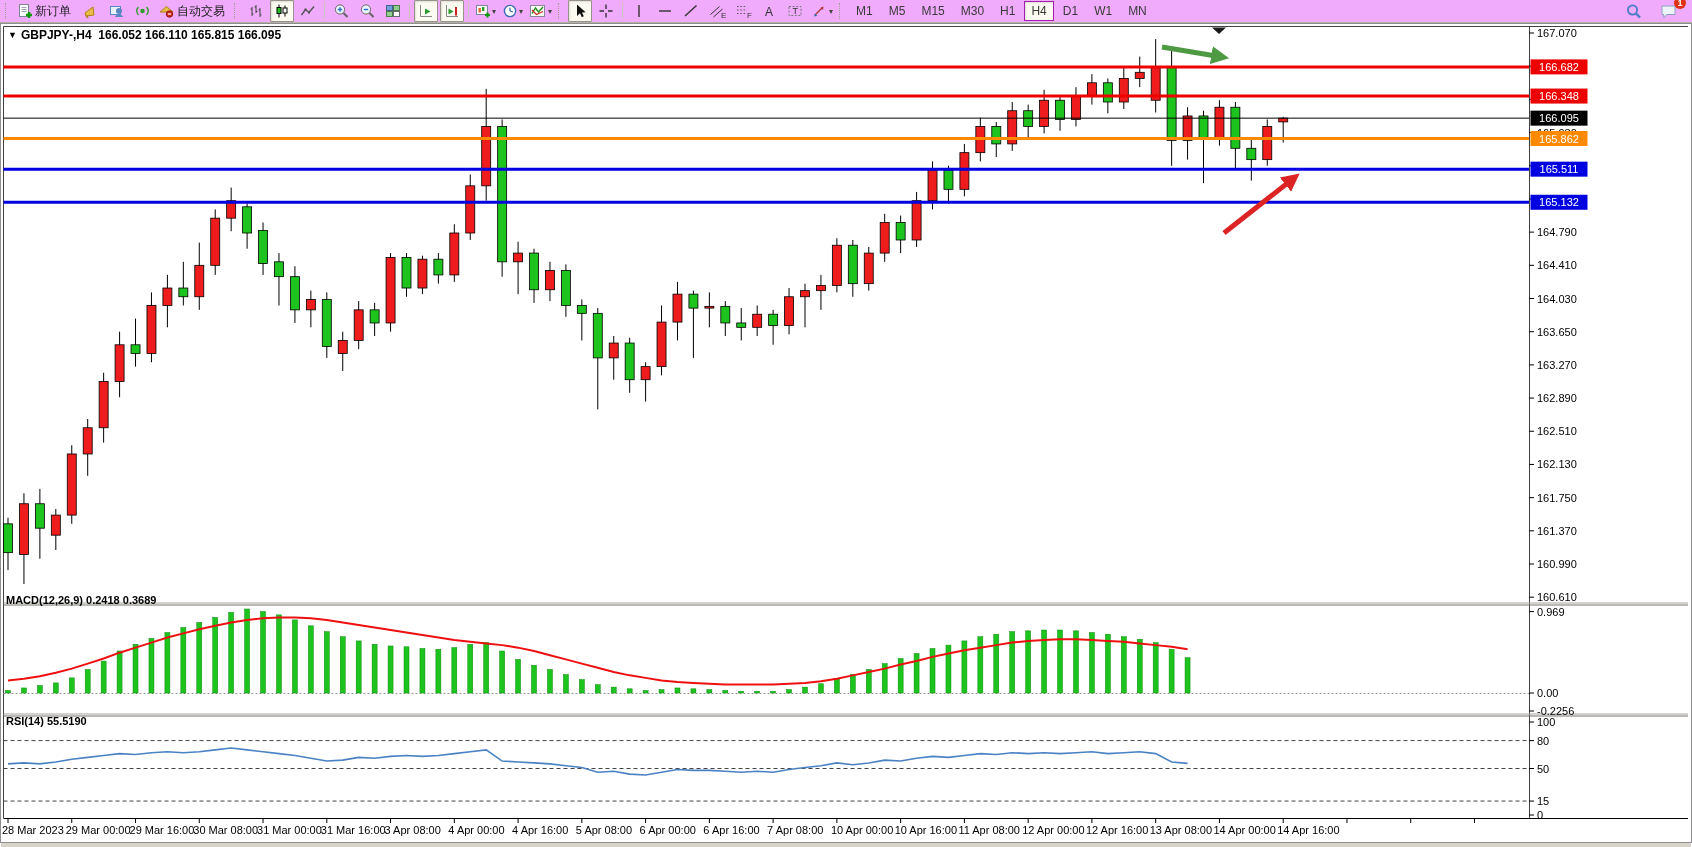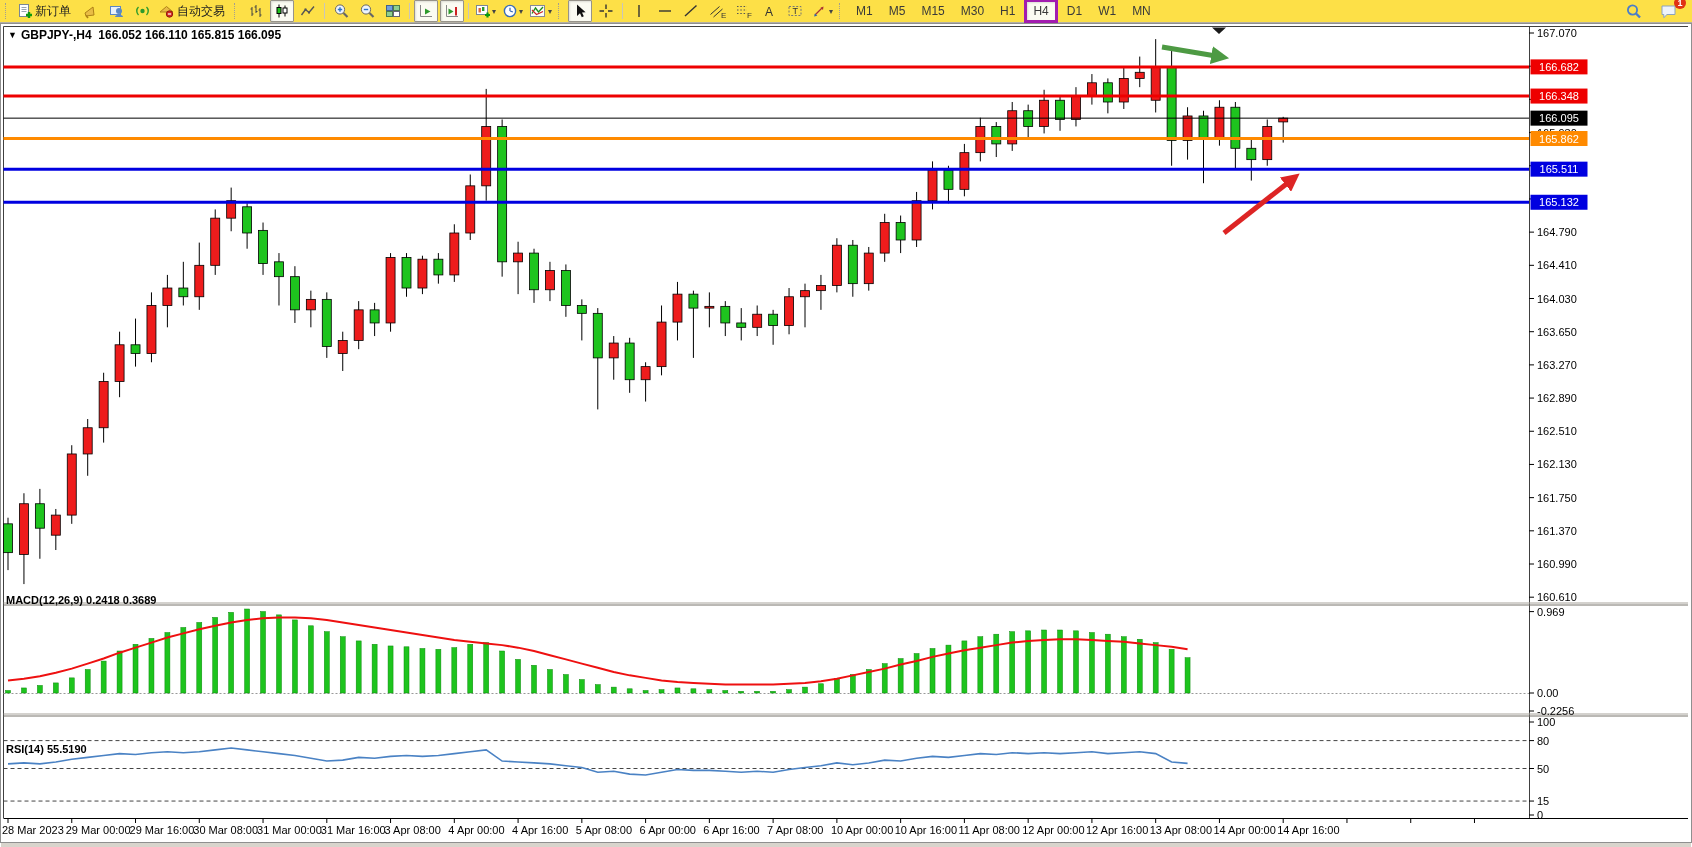--- a/index.html
+++ b/index.html
@@ -1,42 +1,42 @@
 <!DOCTYPE html>
 <html><head>
 <meta charset="utf-8">
 <style>
   html,body{margin:0;padding:0;background:#fff;}
   body{width:1692px;height:847px;position:relative;overflow:hidden;
        font-family:"Liberation Sans",sans-serif;-webkit-font-smoothing:antialiased;}
   #chart-svg{position:absolute;left:0;top:0;}
   
-  .toolbar{position:absolute;left:0;top:0;width:1692px;height:23px;background:#fde047;
+  .toolbar{position:absolute;left:0;top:0;width:1692px;height:23px;background:#f0abfc;
            border-bottom:1px solid #b3afa5;display:flex;align-items:center;z-index:5;padding:0 2px;box-sizing:border-box;}
   .tbtn{display:inline-flex;align-items:center;justify-content:center;height:20px;min-width:20px;
         padding:0 1px;margin:0 1px;border:1px solid transparent;border-radius:1px;}
   .tbtn svg{display:block;}
   .tbtn .lbl{font-size:12px;color:#222;margin:0 3px 0 2px;white-space:nowrap;}
   .pressed{background:#fbfbf2;border:1px solid #97938a;box-shadow:inset 1px 1px 2px rgba(0,0,0,.12);}
   .grip{width:4px;height:16px;border-left:1px dotted #a39e92;margin:0 4px 0 3px;}
   .vsep{width:1px;height:16px;background:#c9c5bb;margin:0 3px;}
   .drop{font-size:8px;color:#444;margin-left:1px;}
   .tf{font-size:12px;color:#3a3a3a;padding:2px 6px;margin:0 1px;border:1px solid transparent;}
-  .tf.pressed{background:#fbfbf2;border:3px solid #a21caf;}
+  .tf.pressed{background:#fbfbf2;border:1px solid #a21caf;}
   .right-tools{margin-left:auto;display:flex;align-items:center;margin-right:8px;}
   .chat-wrap{position:relative;margin-left:10px;}
   .badge{position:absolute;top:-4px;right:-6px;background:#e03214;color:#fff;border-radius:8px;
          font-size:9px;line-height:12px;min-width:12px;height:12px;text-align:center;font-weight:bold;}
   
   .overlay{position:absolute;z-index:4;font-size:12px;color:#000;white-space:nowrap;font-weight:bold;}
   .title-overlay{left:8px;top:28px;}
   .title-overlay .tri{font-size:9px;margin-right:4px;vertical-align:1px;}
   .panel-label{font-size:11px;}
   .macd-label{left:6px;top:594px;}
-  .rsi-label{left:6px;top:743px;}
+  .rsi-label{left:6px;top:715px;}
 </style>
 </head>
 <body>
 
 <div class="toolbar">
   <span class="grip"></span>
 
   <span class="tbtn">
     <span>
         <svg width="16" height="16">

